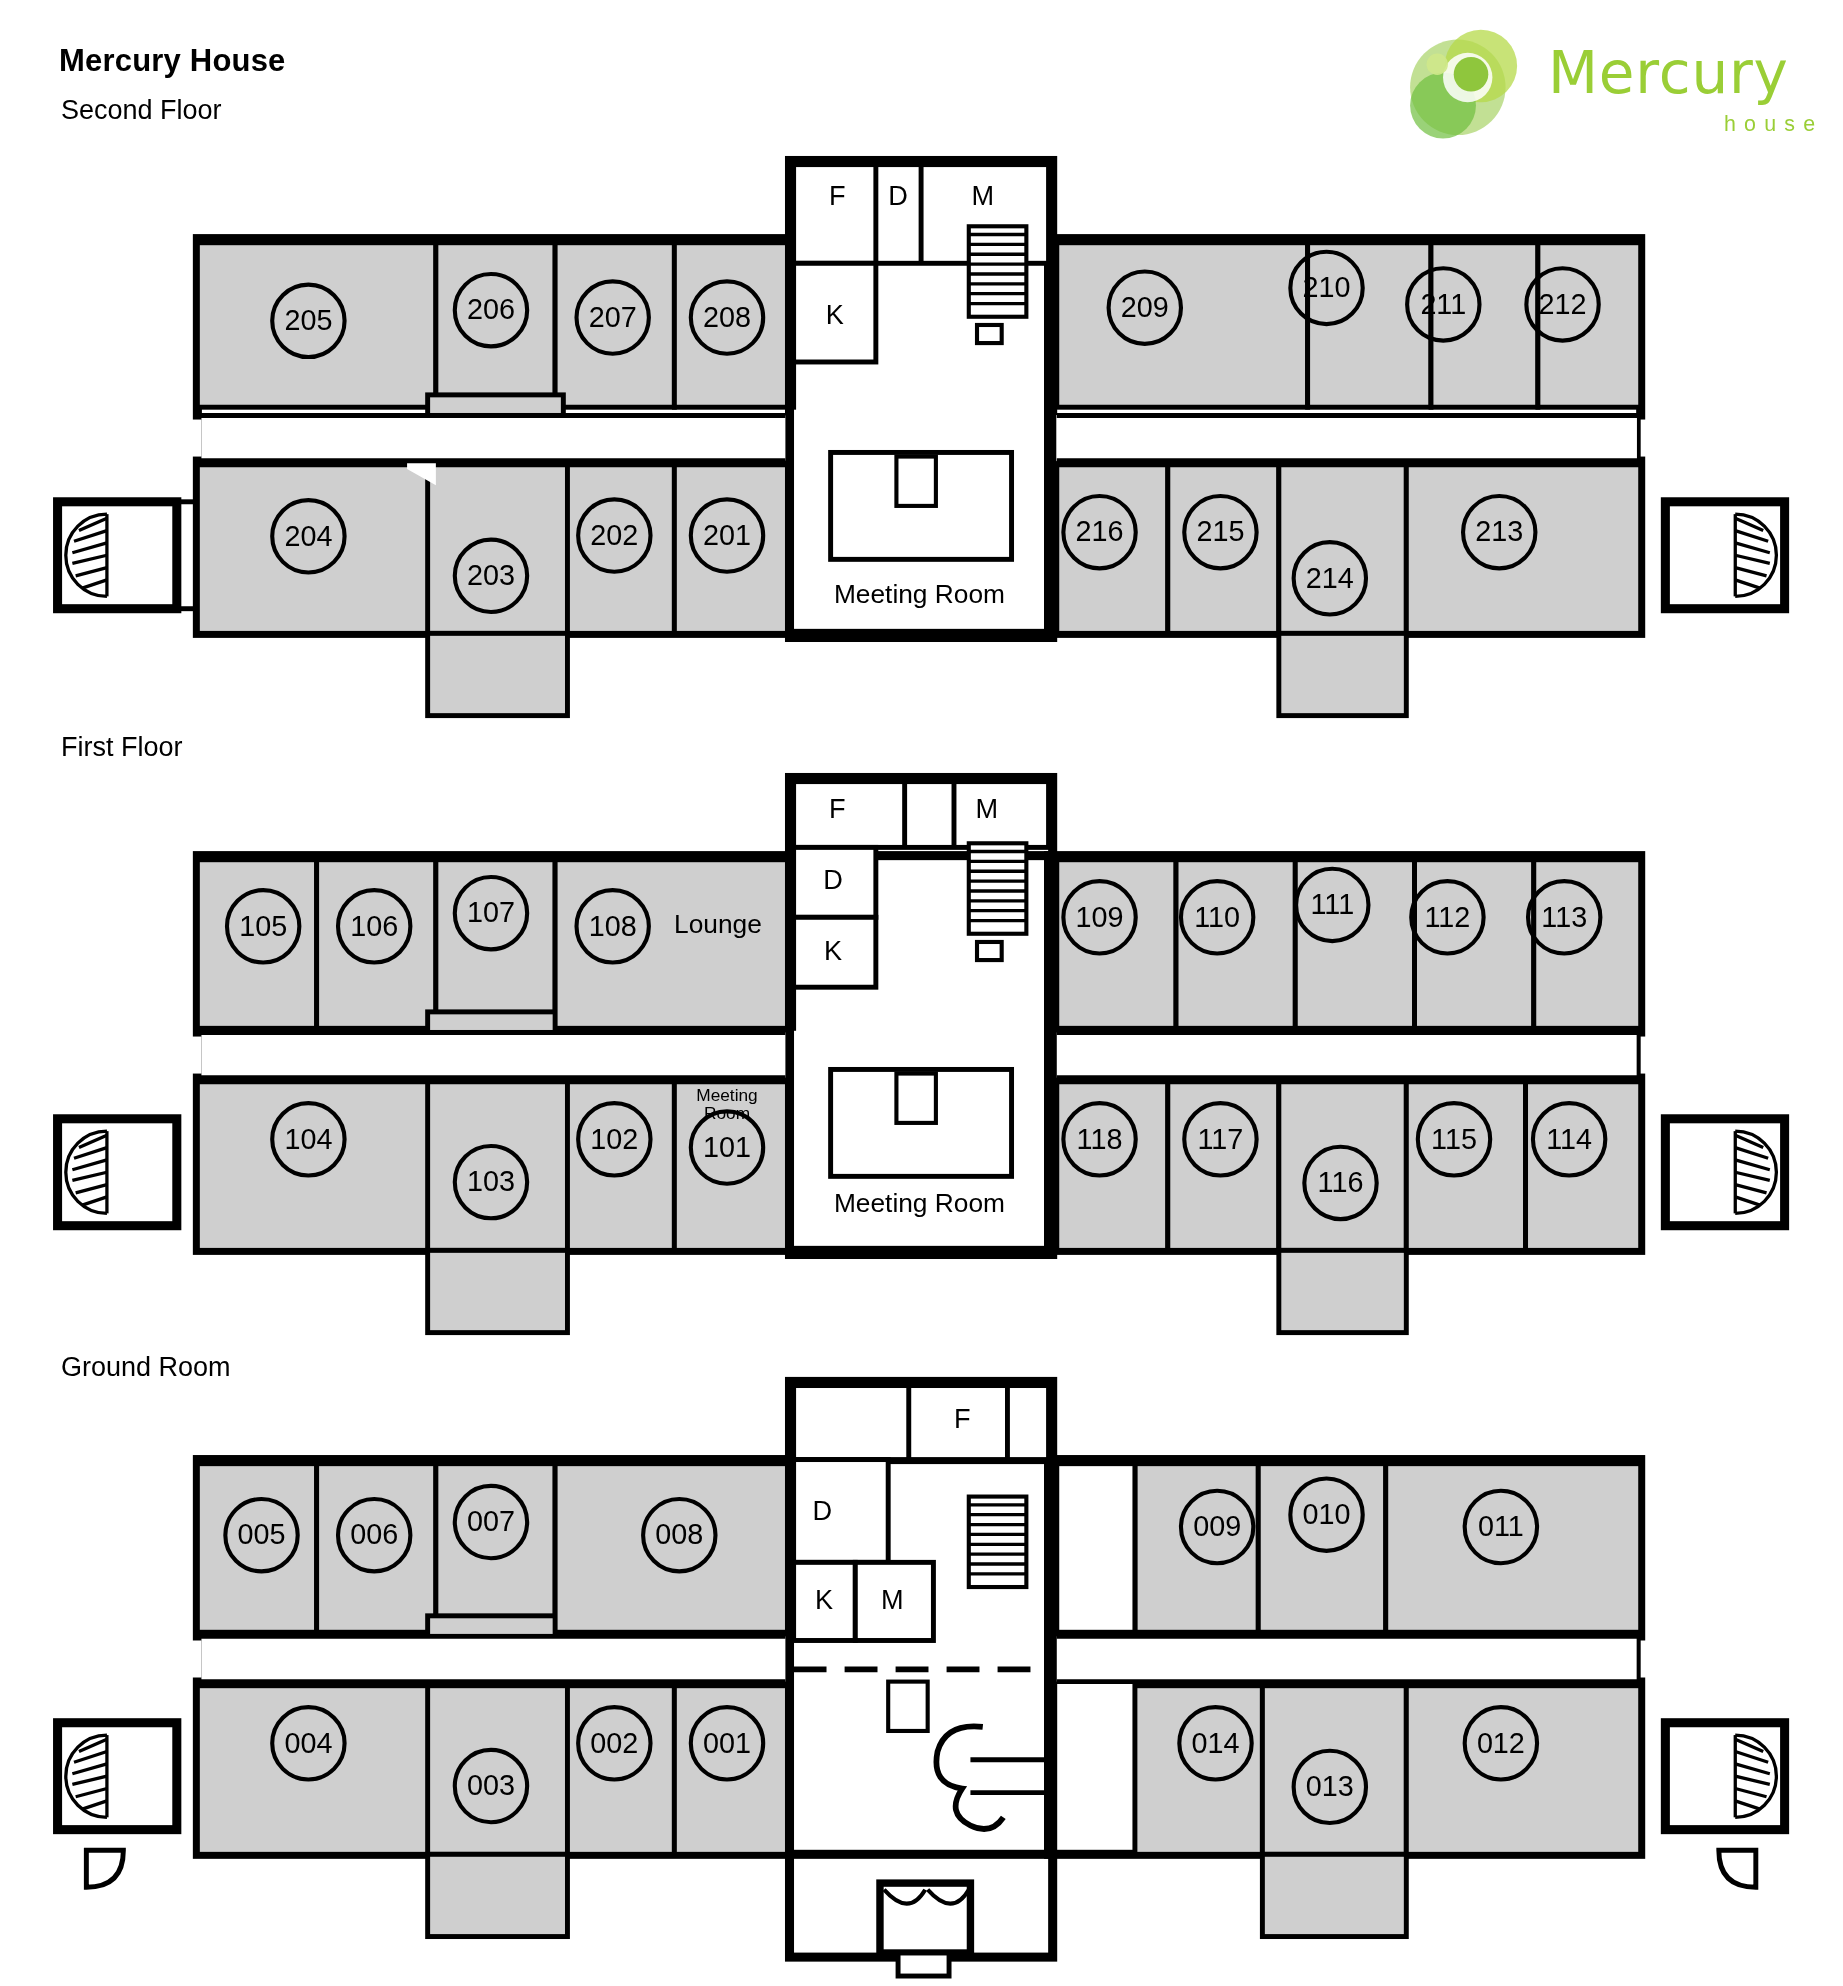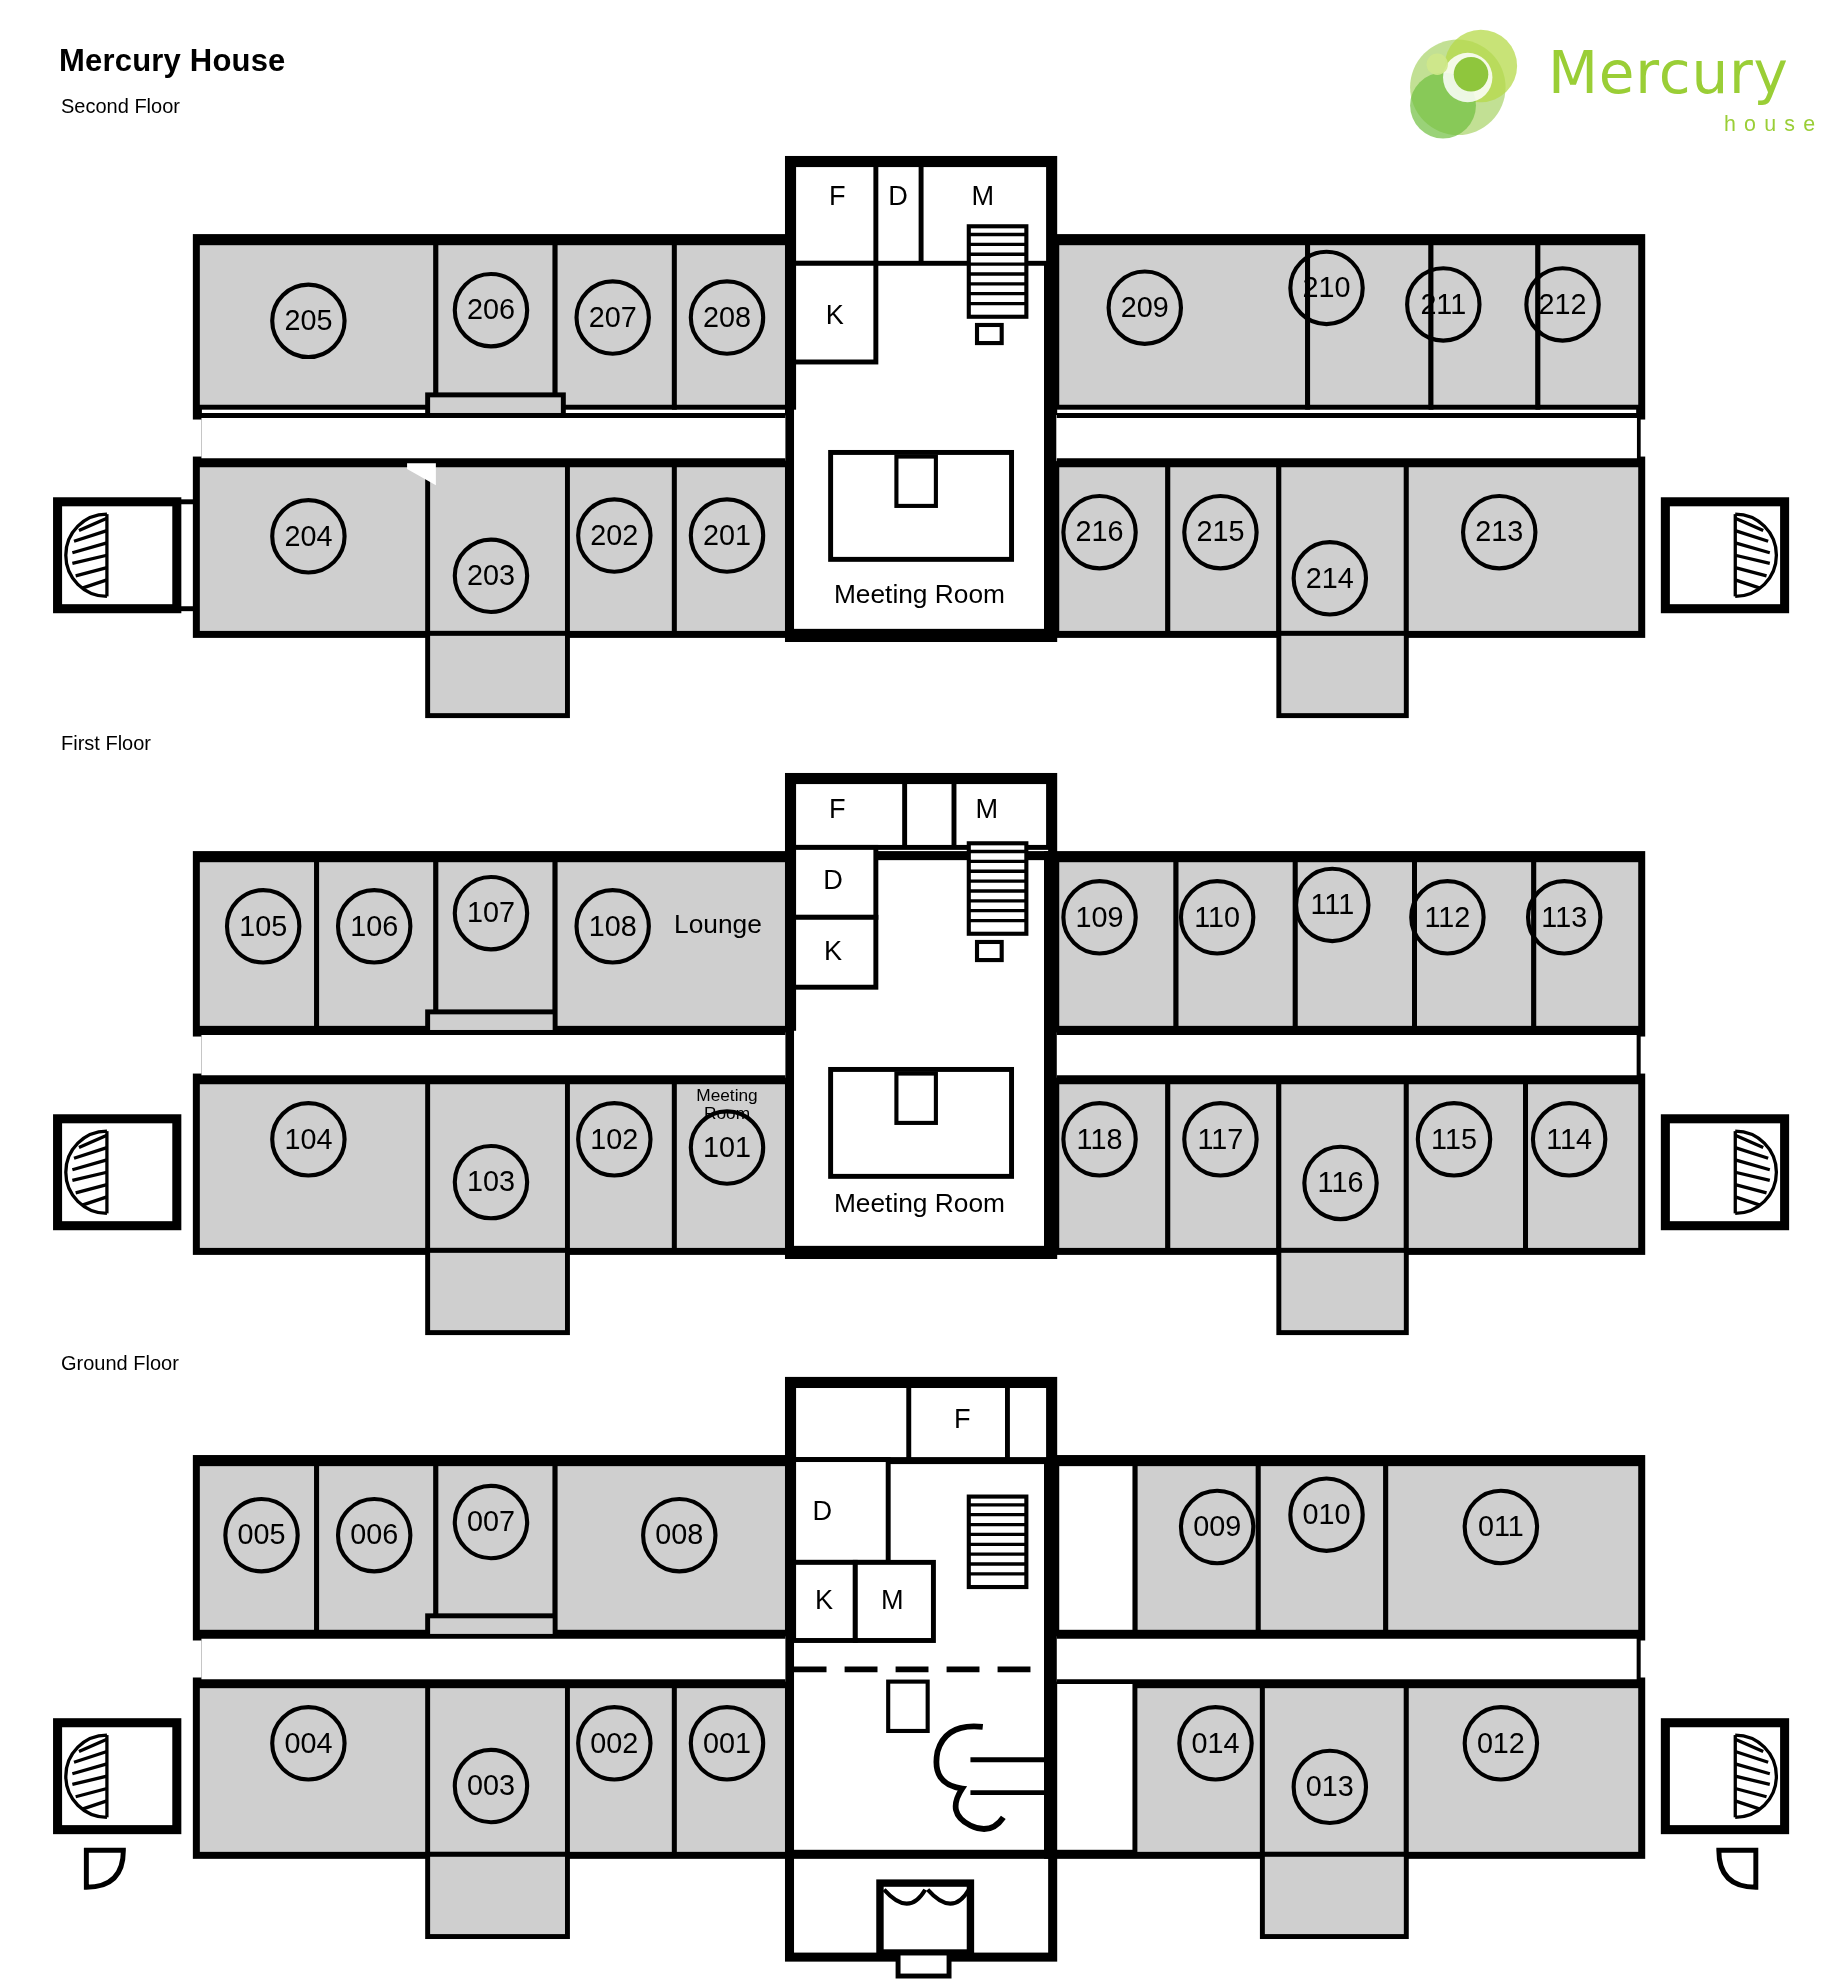--- a/index.html
+++ b/index.html
@@ -25,21 +25,21 @@
   .building-title {
     position: absolute;
     left: 59px;
     top: 43px;
     font-size: 31px;
     font-weight: bold;
     letter-spacing: 0.2px;
   }
   .floor-label {
     position: absolute;
-    font-size: 20px;
+    font-size: 27px;
     font-weight: normal;
   }
   #label-second { left: 61px; top: 95px; }
   #label-first  { left: 61px; top: 732px; text-align: center; }
   #label-ground { left: 61px; top: 1352px; }
 
   
   #logo {
     position: absolute;
     right: 23px;
@@ -119,21 +119,21 @@
   }
 </style>
 </head>
 <body>
 
 <div id="page">
 
   <div class="building-title">Mercury House</div>
   <div class="floor-label" id="label-second">Second Floor</div>
   <div class="floor-label" id="label-first">First Floor</div>
-  <div class="floor-label" id="label-ground">Ground Floor</div>
+  <div class="floor-label" id="label-ground">Ground Room</div>
 
   <div id="logo">
     <svg width="428" height="132" viewBox="0 0 520 160">
       <circle cx="80" cy="78" r="58" fill="#8fc63d" opacity="0.55"></circle>
       <circle cx="108" cy="52" r="44" fill="#b5d94a" opacity="0.75"></circle>
       <circle cx="62" cy="100" r="40" fill="#6fbf3f" opacity="0.7"></circle>
       <circle cx="92" cy="66" r="30" fill="#ffffff" opacity="0.85"></circle>
       <circle cx="96" cy="62" r="21" fill="#8fc63d"></circle>
       <circle cx="55" cy="50" r="13" fill="#cfe88a" opacity="0.9"></circle>
     </svg>

